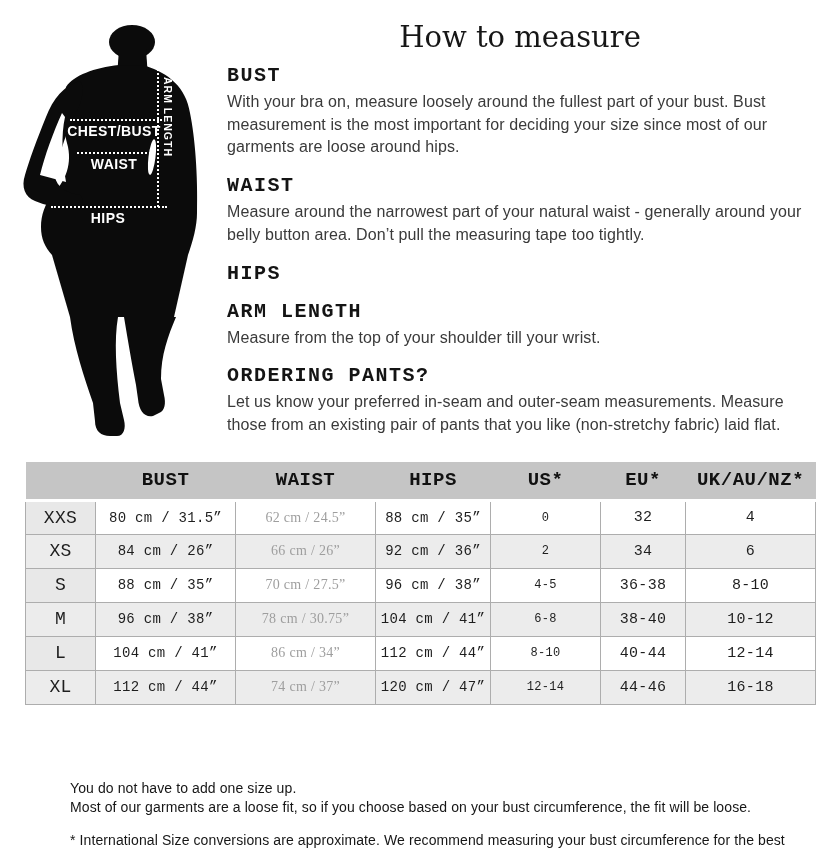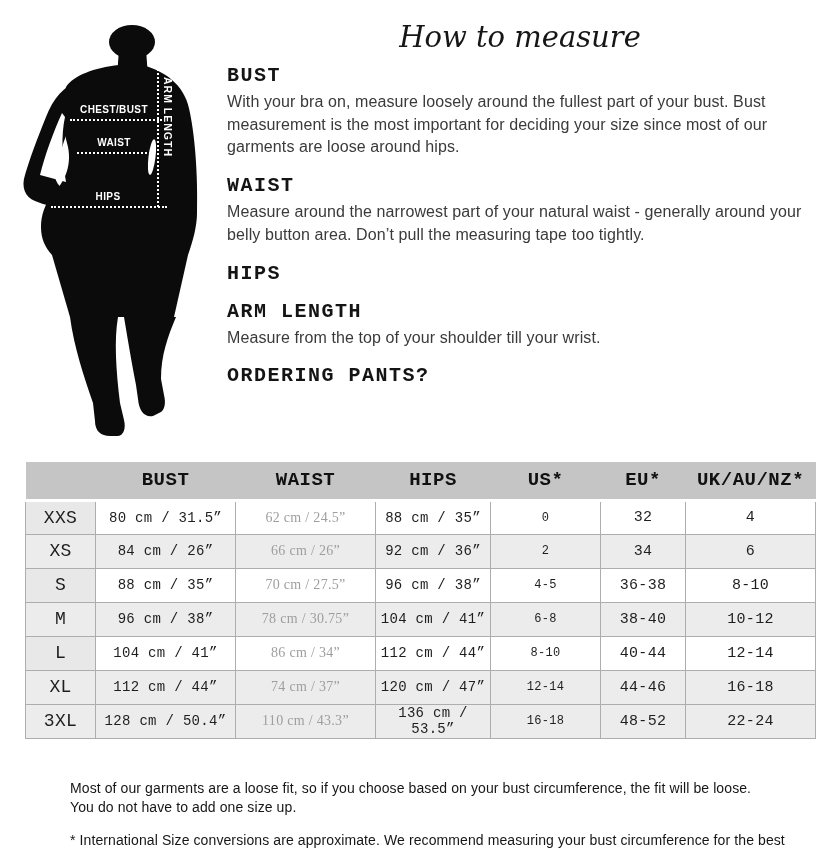--- a/index.html
+++ b/index.html
@@ -11,30 +11,30 @@
     --waist-text:#9e9e9e;
     --text:#1e1e1e;
   }
   *{margin:0;padding:0;box-sizing:border-box;}
   body{background:#fff;font-family:"Liberation Sans",sans-serif;}
   .page{position:relative;width:820px;height:849px;background:#fff;overflow:hidden;}
 
   
   .figure{position:absolute;left:20px;top:25px;width:200px;height:420px;}
   .figure svg{position:absolute;left:0;top:0;color:var(--silhouette);}
-  .fig-label{position:absolute;color:#fff;font-weight:bold;font-size:10px;
-    letter-spacing:.4px;text-align:center;white-space:nowrap;}
+  .fig-label{position:absolute;color:#fff;font-weight:bold;font-size:14px;
+    letter-spacing:.4px;text-align:center;white-space:nowrap;margin-top:19px;}
   .dot-h{position:absolute;border-top:2px dotted #fff;height:0;}
   .dot-v{position:absolute;border-left:2px dotted #fff;width:0;}
   .arm-label{position:absolute;color:#fff;font-weight:bold;font-size:10.5px;
     letter-spacing:1px;writing-mode:vertical-rl;text-orientation:mixed;white-space:nowrap;}
 
   
   .title{position:absolute;left:227px;top:20px;width:586px;text-align:center;
-    font-family:"DejaVu Serif",serif;font-style:italic;font-size:29px;color:#161616;}
+    font-family:"DejaVu Serif",serif;font-size:29px;color:#161616;}
   .instructions{position:absolute;left:227px;top:64px;width:588px;}
   .section{margin-bottom:15px;}
   .section h2{font-family:"Liberation Mono",monospace;font-weight:bold;font-size:20px;
     letter-spacing:1.5px;color:#141414;margin-bottom:4px;}
   .section p{font-size:16px;line-height:1.42;color:#3a3a3a;letter-spacing:.1px;}
 
   
   .size-table{position:absolute;left:25px;top:462px;width:790px;border-collapse:collapse;
     table-layout:fixed;font-family:"Liberation Mono",monospace;}
   .size-table thead th{background:var(--table-header-bg);height:38px;border:none;
@@ -118,20 +118,21 @@
         <h2>HIPS</h2>
       </div>
 
       <div class="section">
         <h2>ARM LENGTH</h2>
         <p>Measure from the top of your shoulder till your wrist.</p>
       </div>
 
       <div class="section">
         <h2>ORDERING PANTS?</h2>
+        <p>Let us know your preferred in-seam and outer-seam measurements. Measure those from an existing pair of pants that you like (non-stretchy fabric) laid flat.</p>
       </div>
     </div>
 
   <table class="size-table">
     <colgroup>
       <col style="width:70px">
         <col style="width:140px">
         <col style="width:140px">
       <col style="width:115px">
         <col style="width:110px">
@@ -212,31 +213,22 @@
           <td class="size-cell">XL</td>
           <td>112 cm / 44”</td>
           <td>74 cm / 37”</td>
           <td>120 cm / 47”</td>
           <td>12-14</td>
           <td>44-46</td>
           <td>16-18</td>
         </tr>
 
 
-        <tr class="alt">
-          <td class="size-cell">3XL</td>
-          <td>128 cm / 50.4”</td>
-          <td>110 cm / 43.3”</td>
-          <td>136 cm / 53.5”</td>
-          <td>16-18</td>
-          <td>48-52</td>
-          <td>22-24</td>
-        </tr>
       </tbody>
   </table>
 
   <div class="notes">
+    <div>You do not have to add one size up.</div>
     <div>Most of our garments are a loose fit, so if you choose based on your bust circumference, the fit will be loose.</div>
-    <div>You do not have to add one size up.</div>
     <div class="note-conversion">* International Size conversions are approximate. We recommend measuring your bust circumference for the best sizing.</div>
   </div>
 
 </div>
 
 </body></html>

